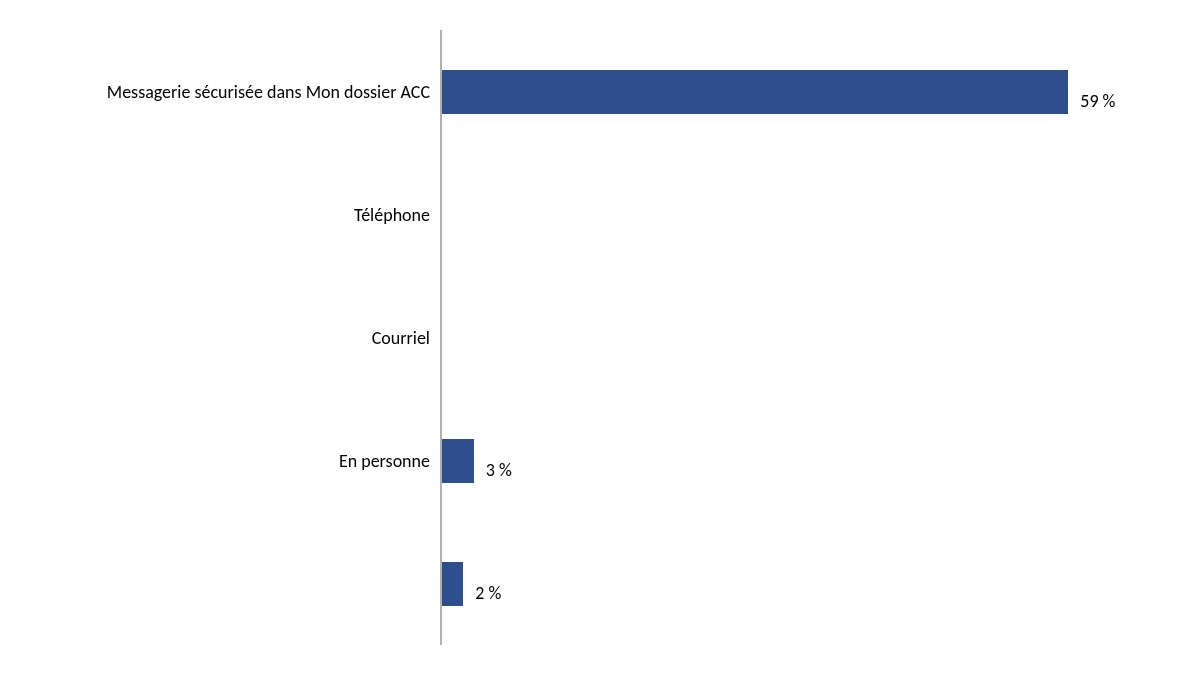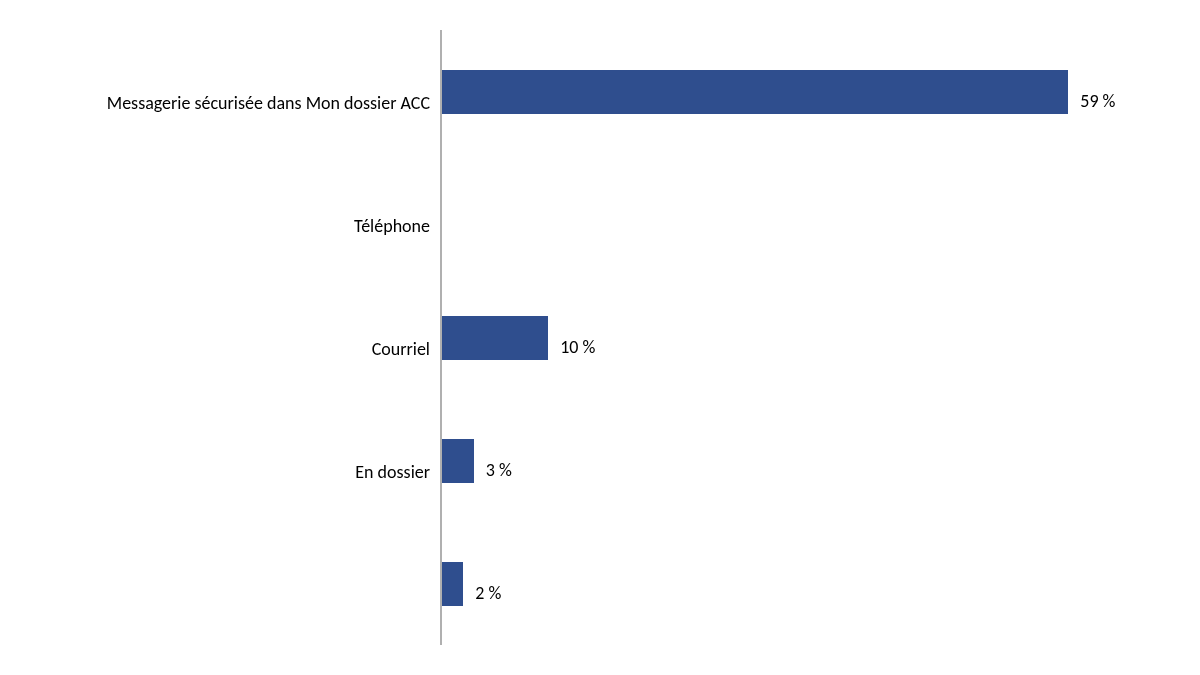--- a/index.html
+++ b/index.html
@@ -43,53 +43,48 @@
     white-space: nowrap;
     margin-top: 19px;
   }
   
   .cat-label-wrap {
     position: absolute;
     left: 0;
     width: 430px;
     text-align: right;
     transform: translateY(-50%);
-    margin-top: 11px;
   }
 </style>
 </head>
 <body>
 
 <div class="chart">
 
   <div class="cat-label-wrap" style="top:91.5px">
     <span>Messagerie sécurisée dans Mon dossier ACC</span>
   </div>
   <div class="cat-label-wrap" style="top:214.5px">
     <span>Téléphone</span>
   </div>
   <div class="cat-label-wrap" style="top:337.5px">
     <span>Courriel</span>
   </div>
   <div class="cat-label-wrap" style="top:460.5px">
-    <span>En dossier</span>
+    <span>En personne</span>
   </div>
 
   <div class="plot-area">
 
     <div class="row" style="top:0px">
       <div class="bar" style="width: 626.308px; background: rgb(47, 78, 142);"></div>
       <span class="value-label">59 %</span>
     </div>
 
 
-    <div class="row" style="top:246px">
-      <div class="bar" style="width: 106.154px; background: rgb(47, 78, 142);"></div>
-      <span class="value-label">10 %</span>
-    </div>
 
     <div class="row" style="top:369px">
       <div class="bar" style="width: 31.8462px; background: rgb(47, 78, 142);"></div>
       <span class="value-label">3 %</span>
     </div>
 
     <div class="row" style="top:492px">
       <div class="bar" style="width: 21.2308px; background: rgb(47, 78, 142);"></div>
       <span class="value-label">2 %</span>
     </div>

